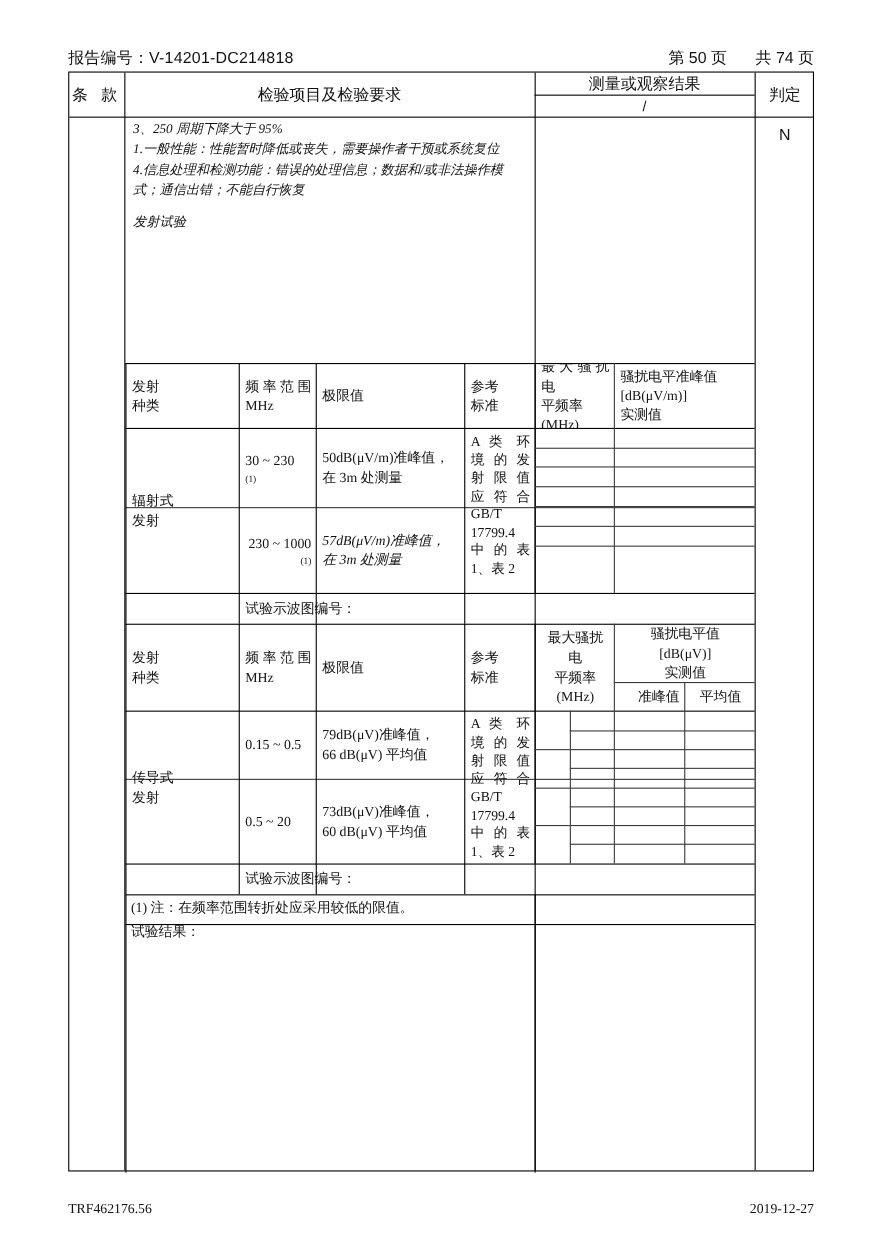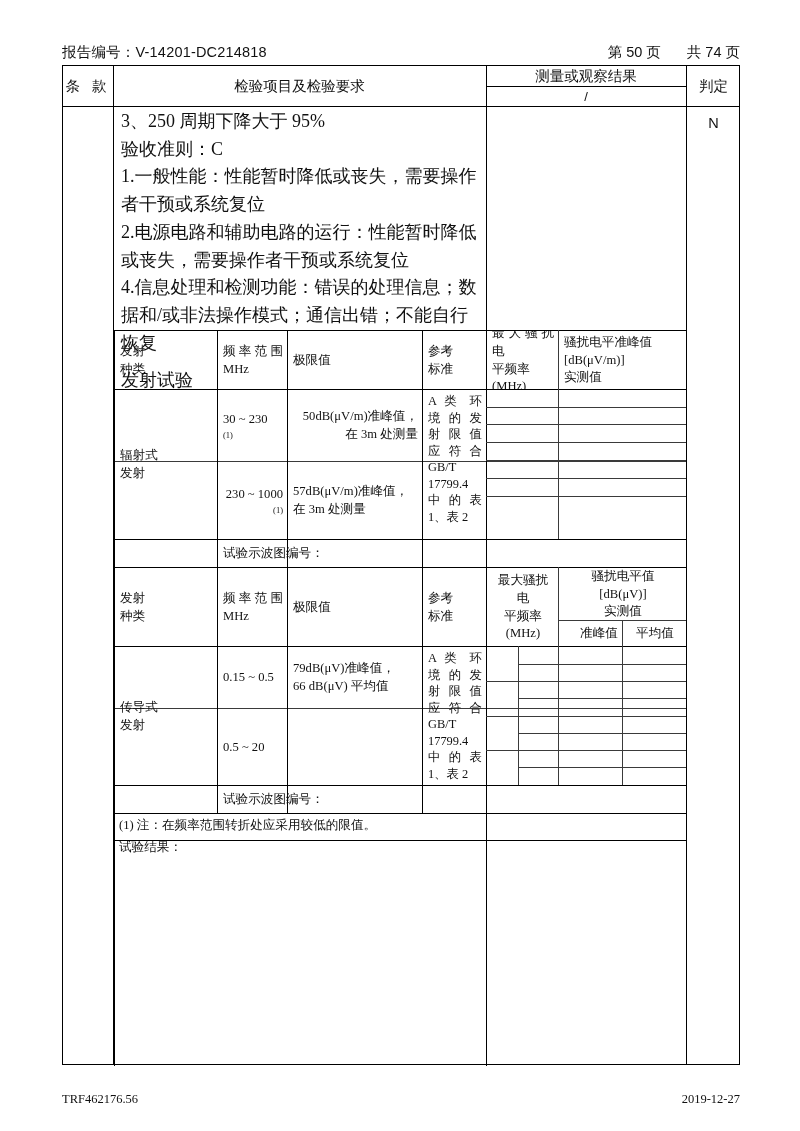--- a/index.html
+++ b/index.html
@@ -76,23 +76,24 @@
     display:flex;align-items:center;justify-content:center;
     font-family:"Liberation Sans","DejaVu Sans",sans-serif;
     font-size:14.5px;
   }
 
   
   .narr{
     position:absolute;left:52px;top:42px;width:369px;
     padding:0 4px 0 6px;
     box-sizing:border-box;
-    font-size:18px;
+    font-size:12px;
     line-height:1.54;
     font-family:"Liberation Serif","DejaVu Serif",serif;
+    font-style:italic;
   }
   .narr p{margin:0;}
   .narr .gap{height:10px;}
 
   
   .inner{
     position:absolute;
     box-sizing:border-box;
     font-size:12.6px;
     line-height:1.42;
@@ -140,23 +141,21 @@
     <div class="th th-tiaokuan">条  款</div>
     <div class="th th-result">测量或观察结果</div>
     <div class="th th-item">检验项目及检验要求</div>
     <div class="th th-slash">/</div>
     <div class="th th-verdict">判定</div>
 
     <div class="verdict-n">N</div>
 
     <div class="narr">
       <p>3、250 周期下降大于 95%</p>
-      <p>验收准则：C</p>
       <p>1.一般性能：性能暂时降低或丧失，需要操作者干预或系统复位</p>
-      <p>2.电源电路和辅助电路的运行：性能暂时降低或丧失，需要操作者干预或系统复位</p>
       <p>4.信息处理和检测功能：错误的处理信息；数据和/或非法操作模式；通信出错；不能自行恢复</p>
       <div class="gap"></div>
       <p>发射试验</p>
     </div>
 
     <div class="inner" style="left:51px;top:264px;width:572px;height:736px;">
 
       <div class="line-h dark" style="left:0;top:0;width:572px;"></div>
       <div class="line-h dark" style="left:0;top:59px;width:572px;"></div>
       <div class="line-h" style="left:0;top:131px;width:572px;"></div>
@@ -233,34 +232,34 @@
         </div>
       </div>
 
       <div class="cell" style="left:104px;top:60px;width:69px;height:71px;">
         <div class="vstack" style="justify-content:center;">
           <div class="nowrap">30 ~ 230</div>
           <div class="sup">(1)</div>
         </div>
       </div>
       <div class="cell" style="left:174px;top:60px;width:134px;height:71px;">
-        <div class="vstack" style="justify-content:center;text-align:right;">
+        <div class="vstack" style="justify-content:center;">
           <div>50dB(μV/m)准峰值，</div>
           <div>在 3m 处测量</div>
         </div>
       </div>
 
       <div class="cell" style="left:104px;top:132px;width:69px;height:77px;">
         <div class="vstack" style="justify-content:center;text-align:right;">
           <div class="nowrap">230 ~ 1000</div>
           <div class="sup">(1)</div>
         </div>
       </div>
       <div class="cell" style="left:174px;top:132px;width:134px;height:77px;">
-        <div class="vstack" style="justify-content:center;">
+        <div class="vstack" style="justify-content:center;font-style:italic;">
           <div>57dB(μV/m)准峰值，</div>
           <div>在 3m 处测量</div>
         </div>
       </div>
 
       <div class="cell" style="left:309px;top:60px;width:63px;height:149px;line-height:1.33;font-size:12.4px;">
         <div class="just">A 类 环</div>
         <div class="just">境 的 发</div>
         <div class="just">射 限 值</div>
         <div class="just">应 符 合</div>
@@ -349,20 +348,26 @@
           <div>79dB(μV)准峰值，</div>
           <div>66 dB(μV) 平均值</div>
         </div>
       </div>
 
       <div class="cell" style="left:104px;top:379px;width:69px;height:76px;">
         <div class="midl">
             <span class="nowrap">0.5 ~ 20</span>
           </div>
       </div>
+      <div class="cell" style="left:174px;top:379px;width:134px;height:76px;">
+        <div class="vstack" style="justify-content:center;">
+          <div>73dB(μV)准峰值，</div>
+          <div>60 dB(μV) 平均值</div>
+        </div>
+      </div>
 
       <div class="cell" style="left:309px;top:317px;width:63px;height:138px;line-height:1.33;font-size:12.4px;">
         <div class="just">A 类 环</div>
         <div class="just">境 的 发</div>
         <div class="just">射 限 值</div>
         <div class="just">应 符 合</div>
         <div>GB/T</div>
         <div>17799.4</div>
         <div class="just">中 的 表</div>
         <div>1、表 2</div>

